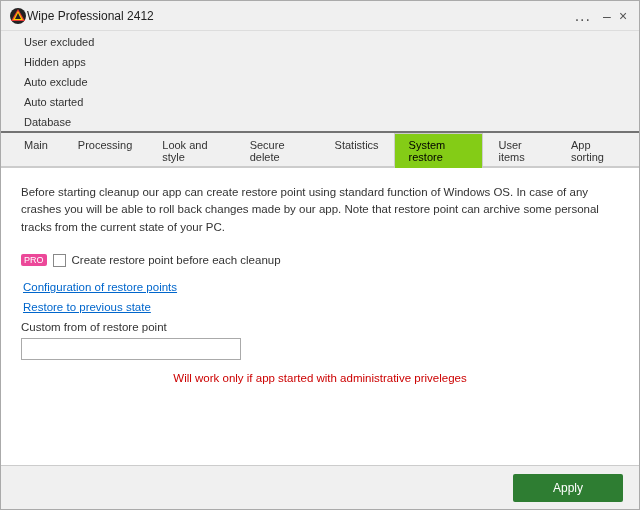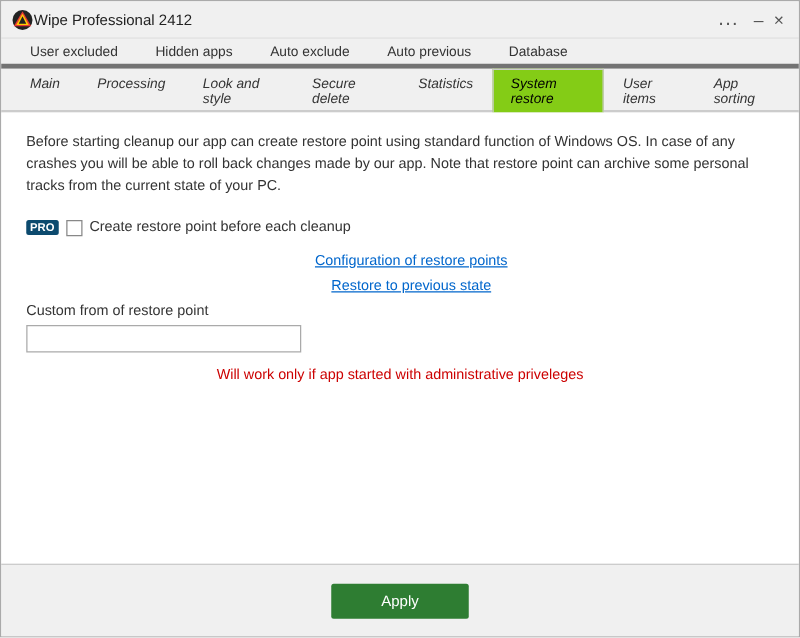--- a/index.html
+++ b/index.html
@@ -50,31 +50,31 @@
       font-size: 16px;
       color: #555;
       letter-spacing: 1px;
       margin-right: 8px;
       cursor: pointer;
     }
     
     .tab-row-top {
       display: flex;
       background: #f0f0f0;
-      border-bottom: 4px solid #737373;
+      border-bottom: 2px solid #737373;
       padding: 0 8px;
       flex-shrink: 0;
+      flex-direction: column;
     }
     .tab-row-bottom {
       display: flex;
       background: #f0f0f0;
       border-bottom: 2px solid #ccc;
       padding: 0 8px;
       flex-shrink: 0;
-      font-style: italic;
     }
     .tab-top {
       padding: 4px 14px;
       font-size: 11px;
       color: #333;
       cursor: pointer;
       border: 1px solid transparent;
       border-bottom: none;
       margin-bottom: -1px;
       background: transparent;
@@ -109,24 +109,24 @@
       line-height: 1.5;
       margin-bottom: 18px;
     }
     .pro-row {
       display: flex;
       align-items: center;
       gap: 6px;
       margin-bottom: 14px;
     }
     .pro-badge {
-      background: #0c4a6e;
+      background: #ec4899;
       color: white;
       font-size: 9px;
-      font-weight: bold;
+      font-weight: normal;
       padding: 1px 3px;
       border-radius: 2px;
     }
     .pro-checkbox {
       width: 13px;
       height: 13px;
       border: 1px solid #888;
       background: #fff;
       flex-shrink: 0;
     }
@@ -134,22 +134,21 @@
       font-size: 11.5px;
       color: #333;
     }
     .link-item {
       display: block;
       font-size: 11.5px;
       color: #0066cc;
       text-decoration: underline;
       cursor: pointer;
       margin-bottom: 8px;
-      margin-left: 18px;
-      text-align: center;
+      margin-left: 2px;
     }
     .field-label {
       font-size: 11.5px;
       color: #333;
       margin-bottom: 5px;
       margin-top: 4px;
     }
     .text-input {
       width: 220px;
       height: 22px;
@@ -161,26 +160,26 @@
       display: block;
     }
     .warning-text {
       font-size: 11.5px;
       color: #cc0000;
       margin-top: 12px;
       text-align: center;
     }
     
     .footer {
-      height: 58px;
+      height: 44px;
       background: #f0f0f0;
       border-top: 1px solid #ccc;
       display: flex;
       align-items: center;
-      justify-content: center;
+      justify-content: flex-end;
       padding: 16px 16px;
       flex-shrink: 0;
     }
     .apply-btn {
       background: #2e7d32;
       color: #fff;
       border: none;
       padding: 7px 40px;
       font-size: 12px;
       cursor: pointer;
@@ -207,21 +206,21 @@
     <span class="title-bar-title">Wipe Professional 2412</span>
     <span class="title-bar-dots">...</span>
     <button class="title-bar-btn">–</button>
     <button class="title-bar-btn close">×</button>
   </div>
 
   <div class="tab-row-top">
     <div class="tab-top">User excluded</div>
     <div class="tab-top">Hidden apps</div>
     <div class="tab-top">Auto exclude</div>
-    <div class="tab-top">Auto previous</div>
+    <div class="tab-top">Auto started</div>
     <div class="tab-top">Database</div>
   </div>
 
   <div class="tab-row-bottom">
     <div class="tab-bottom">Main</div>
     <div class="tab-bottom">Processing</div>
     <div class="tab-bottom">Look and style</div>
     <div class="tab-bottom">Secure delete</div>
     <div class="tab-bottom">Statistics</div>
     <div class="tab-bottom active">System restore</div>

